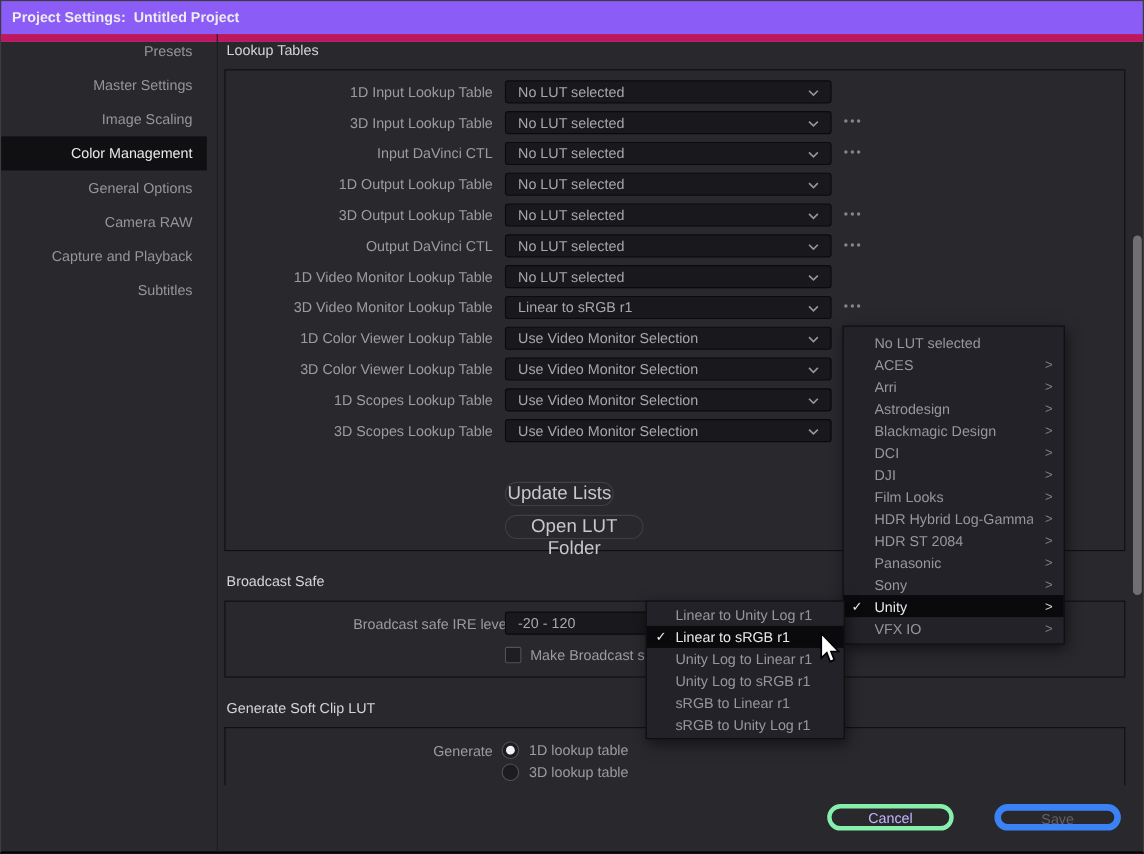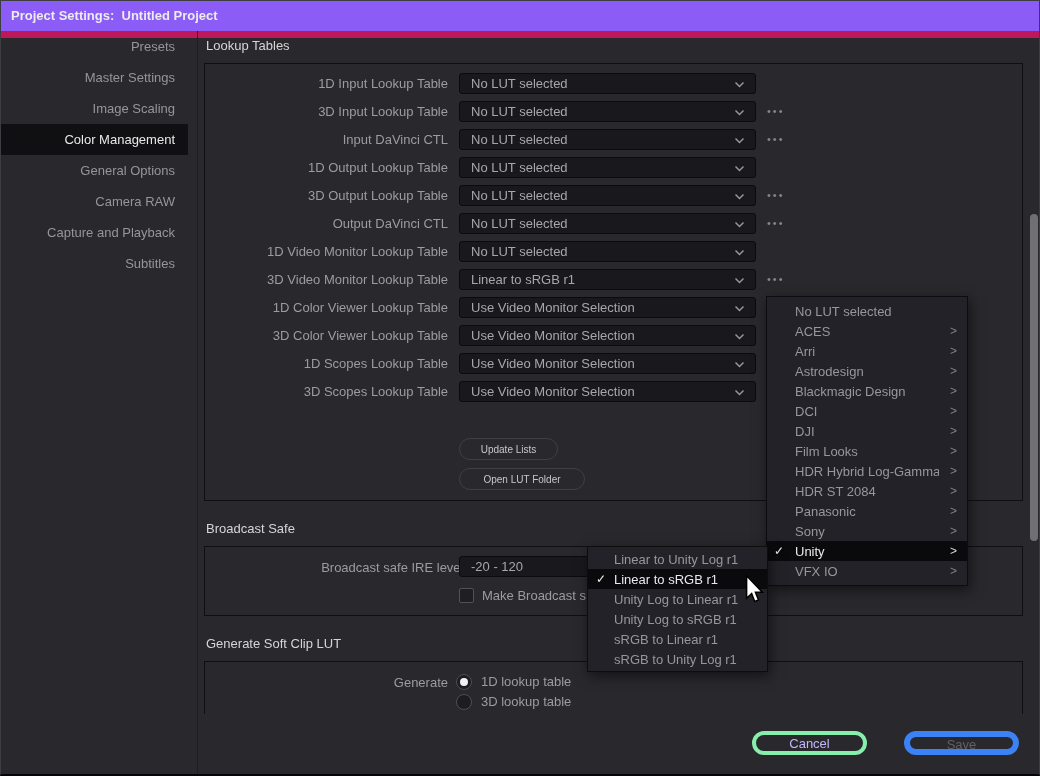--- a/index.html
+++ b/index.html
@@ -32,21 +32,21 @@
     position:relative;margin-left:11px;width:297px;height:21px;box-sizing:border-box;flex:none;
     background:#19191d;border:1px solid #0b0b0d;border-radius:3px;
     display:flex;align-items:center;padding-left:11px;cursor:default;
   }
   .select-value{color:#a7a7ab;line-height:19px;}
   .chev{position:absolute;right:10px;top:7px;}
   .dots{margin-left:11px;color:#85858a;font-size:11px;letter-spacing:2px;line-height:21px;cursor:default;}
   
   .pill{
     position:absolute;height:22px;border-radius:11px;background:transparent;
-    border:1px solid #3e4044;color:#c8c8ca;font-family:inherit;font-size:10px;
+    border:1px solid #3e4044;color:#c8c8ca;font-family:inherit;font-size:17px;
     text-align:center;padding:0;cursor:default;
   }
   .btn-update{left:458px;top:437px;width:99px;}
   .btn-open{left:458px;top:467px;width:126px;}
   
   .ire-label{position:absolute;left:189px;top:556px;padding-left:36px;}
   .ire-select{position:absolute;left:458px;top:555px;margin:0;}
   .checkbox{position:absolute;left:458px;top:587px;width:15px;height:15px;box-sizing:border-box;
     background:#1e1e23;border:1px solid #515156;border-radius:2px;cursor:default;}
   .cb-label{position:absolute;left:481px;top:584px;height:21px;line-height:21px;color:#9c9ca0;}

